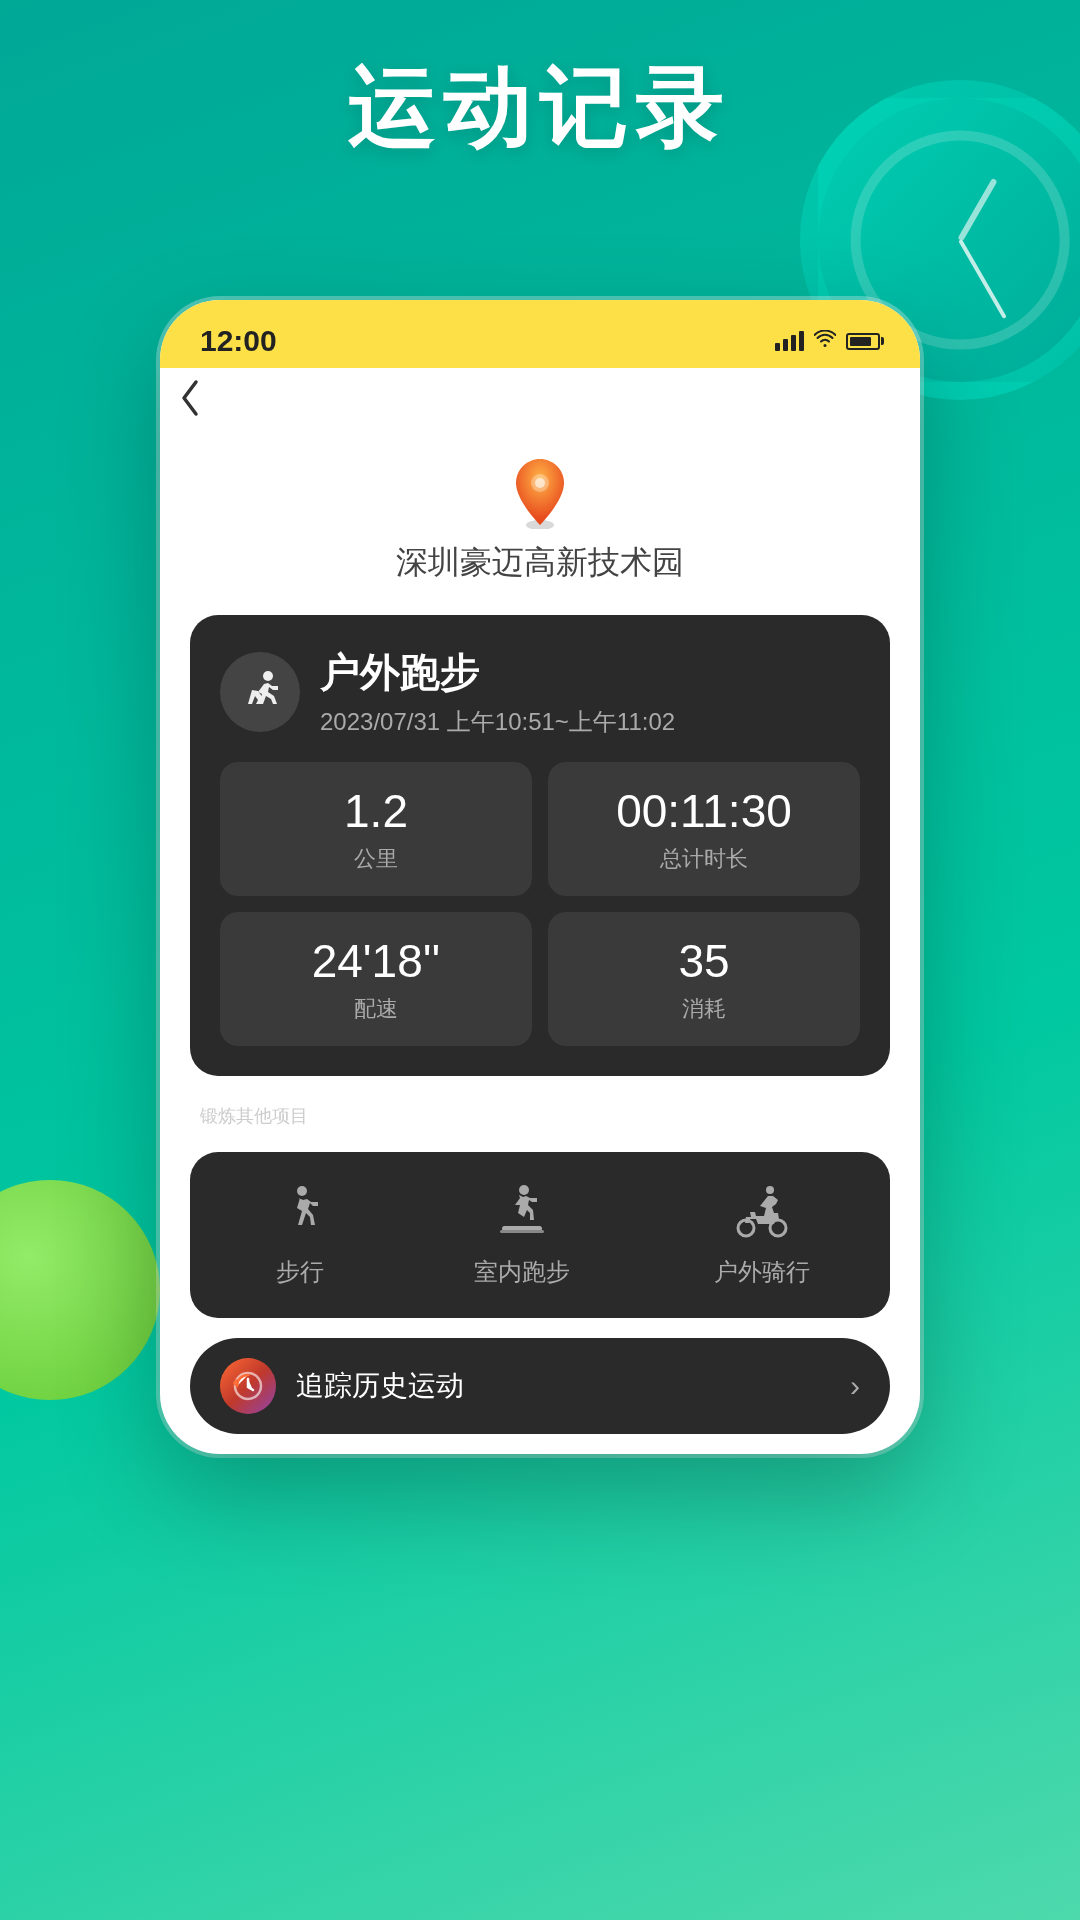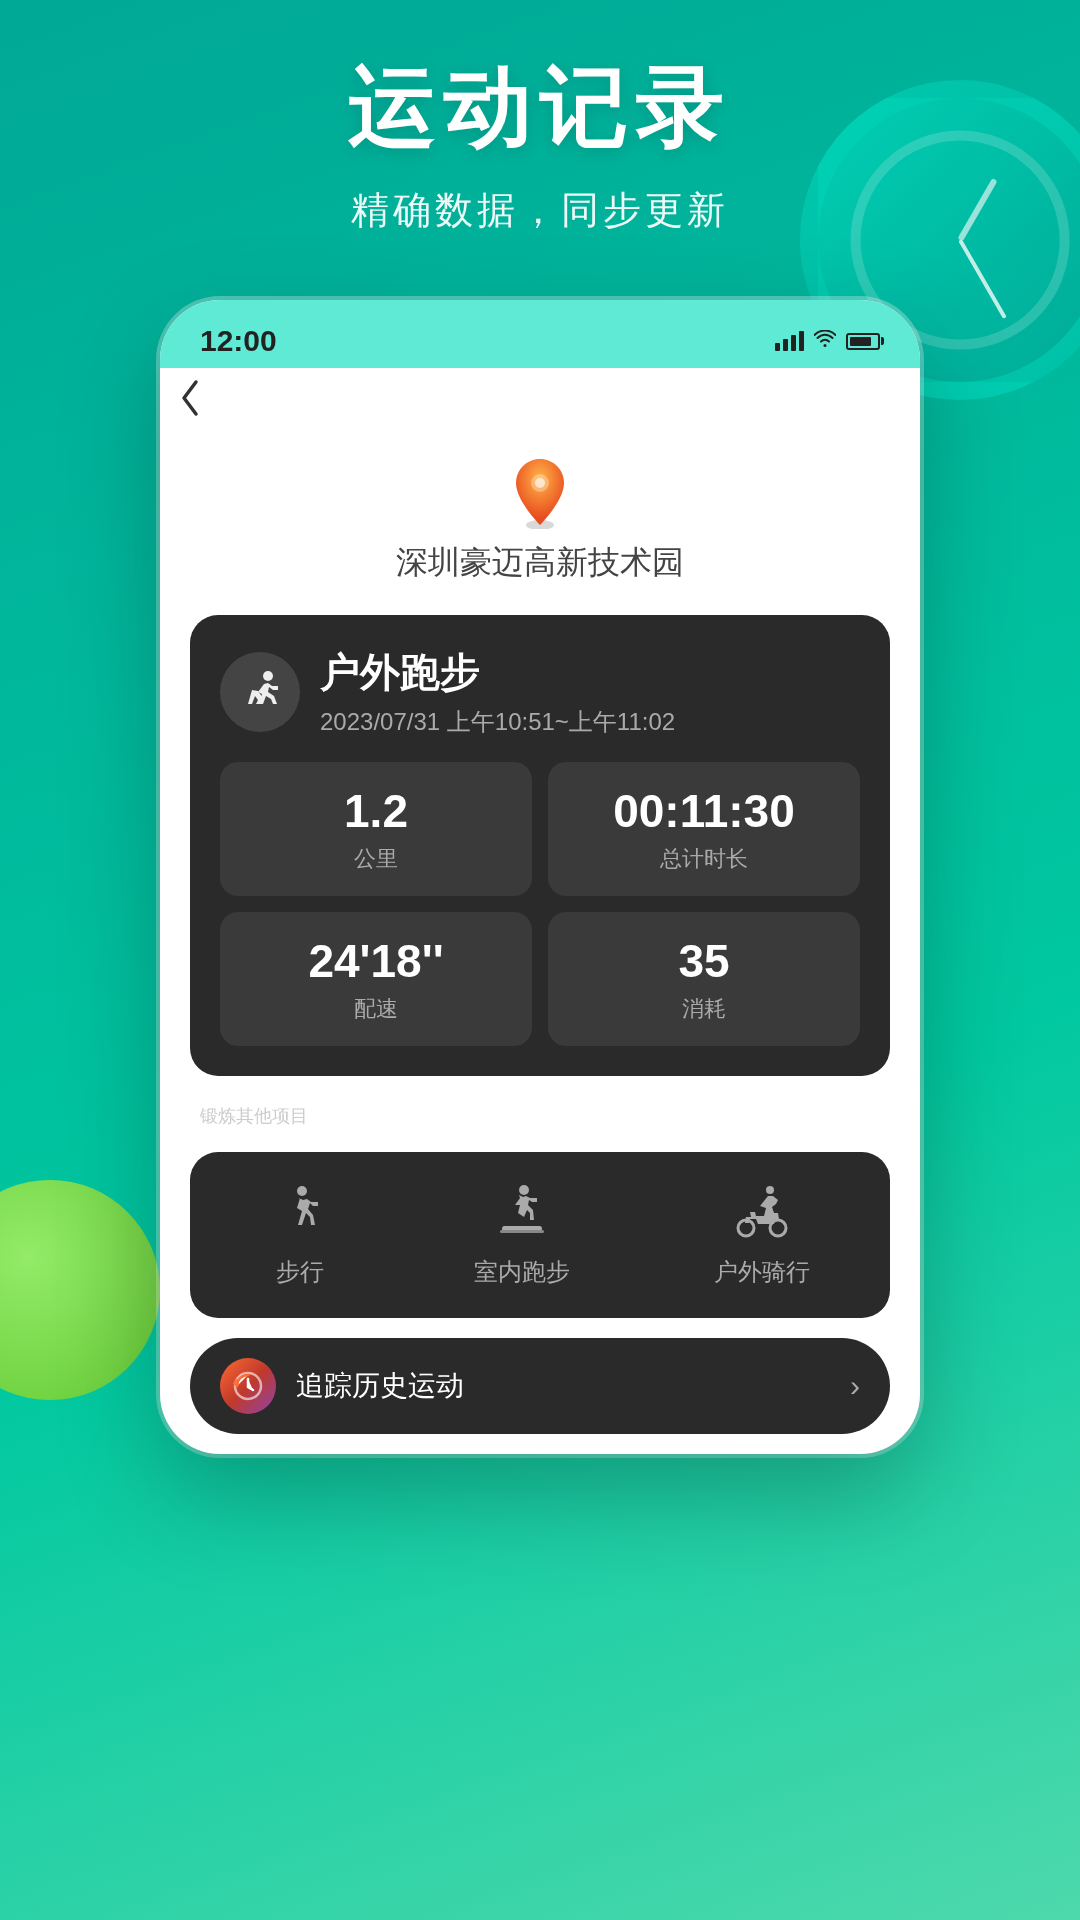--- a/index.html
+++ b/index.html
@@ -107,21 +107,21 @@
       overflow: hidden;
       padding-bottom: 20px;
     }
 
     
     .status-bar {
       display: flex;
       justify-content: space-between;
       align-items: center;
       padding: 24px 40px 10px;
-      background: #5eead4;
+      background: #fde047;
     }
     .status-time {
       font-size: 30px;
       font-weight: 700;
       color: #222;
     }
     .status-icons {
       display: flex;
       align-items: center;
       gap: 10px;
@@ -249,21 +249,21 @@
     .stat-cell {
       background: #3a3a3a;
       border-radius: 18px;
       padding: 22px 24px;
       display: flex;
       flex-direction: column;
       align-items: center;
     }
     .stat-value {
       font-size: 46px;
-      font-weight: 700;
+      font-weight: 400;
       color: #fff;
     }
     .stat-label {
       font-size: 22px;
       color: #aaa;
       margin-top: 6px;
     }
 
     
     .other-section {
@@ -342,21 +342,20 @@
 <body>
 
 <div class="bg-clock">
   <div class="bg-clock-hand-h"></div>
   <div class="bg-clock-hand-m"></div>
 </div>
 <div class="bg-ball"></div>
 
 <div class="page-header">
   <div class="page-title">运动记录</div>
-  <div class="page-subtitle">精确数据，同步更新</div>
 </div>
 
 <div class="phone-frame">
 
   <div class="status-bar">
     <span class="status-time">12:00</span>
     <div class="status-icons">
       <div class="signal-bars">
         <div class="signal-bar" style="height:8px"></div>
         <div class="signal-bar" style="height:12px"></div>

